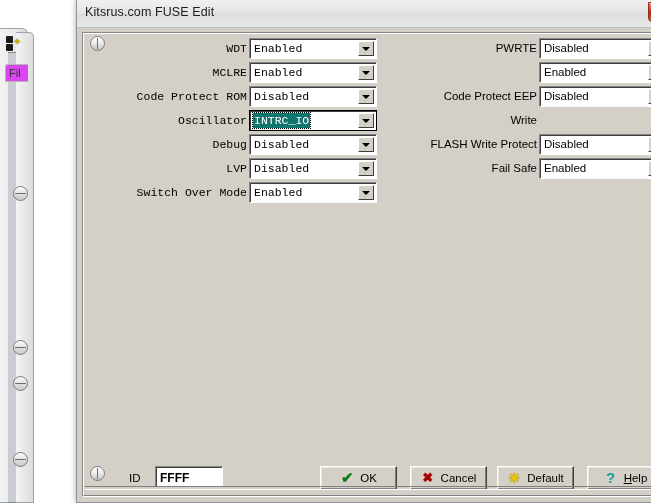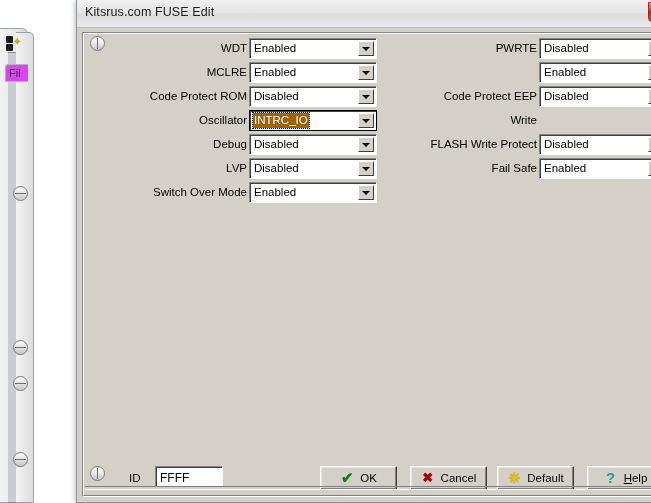--- a/index.html
+++ b/index.html
@@ -193,21 +193,21 @@
   .cc-tl { left: 13px;  top: 36px; }
   .cc-tr { left: 596px; top: 36px; }
   .cc-bl { left: 13px;  top: 466px; }
   .cc-br { left: 596px; top: 466px; }
 
   
   .col {
     position: absolute;
     top: 38px;
   }
-  .col-left  { left: 40px;  width: 260px; }
+  .col-left  { left: 40px;  width: 260px; font-family: Liberation Mono, monospace; }
   .col-right { left: 330px; width: 260px; }
 
   .field-row {
     position: relative;
     height: 23px;
     margin-bottom: 1px;
   }
   .field-label {
     position: absolute;
     right: 130px;
@@ -231,21 +231,21 @@
     cursor: pointer;
   }
   .combo-text {
     position: absolute;
     left: 4px; top: 3px;
     font-size: 11.5px;
     color: #000000;
     white-space: nowrap;
   }
   .combo.selected .combo-text {
-    background: #a16207;
+    background: #0f766e;
     color: #ffffff;
     padding: 0 1px;
     outline: 1px dotted #000;
     left: 3px;
     top: 2px;
     line-height: 15px;
     height: 15px;
   }
   .combo.selected {
     border-color: #000000;
@@ -290,20 +290,21 @@
     border: 1px solid #868686;
     border-right-color: #ffffff;
     border-bottom-color: #ffffff;
     box-sizing: border-box;
     box-shadow: inset 1px 1px 0 #3f3f3f;
     font-size: 12px;
     color: #000;
     padding: 3px 0 0 4px;
     font-family: "Liberation Sans", sans-serif;
     outline: none;
+    font-weight: bold;
   }
 
   .dlg-btn {
     position: absolute;
     top: 24px;
     height: 24px;
     background: #d4d0c8;
     border: 1px solid #ffffff;
     border-right-color: #404040;
     border-bottom-color: #404040;

